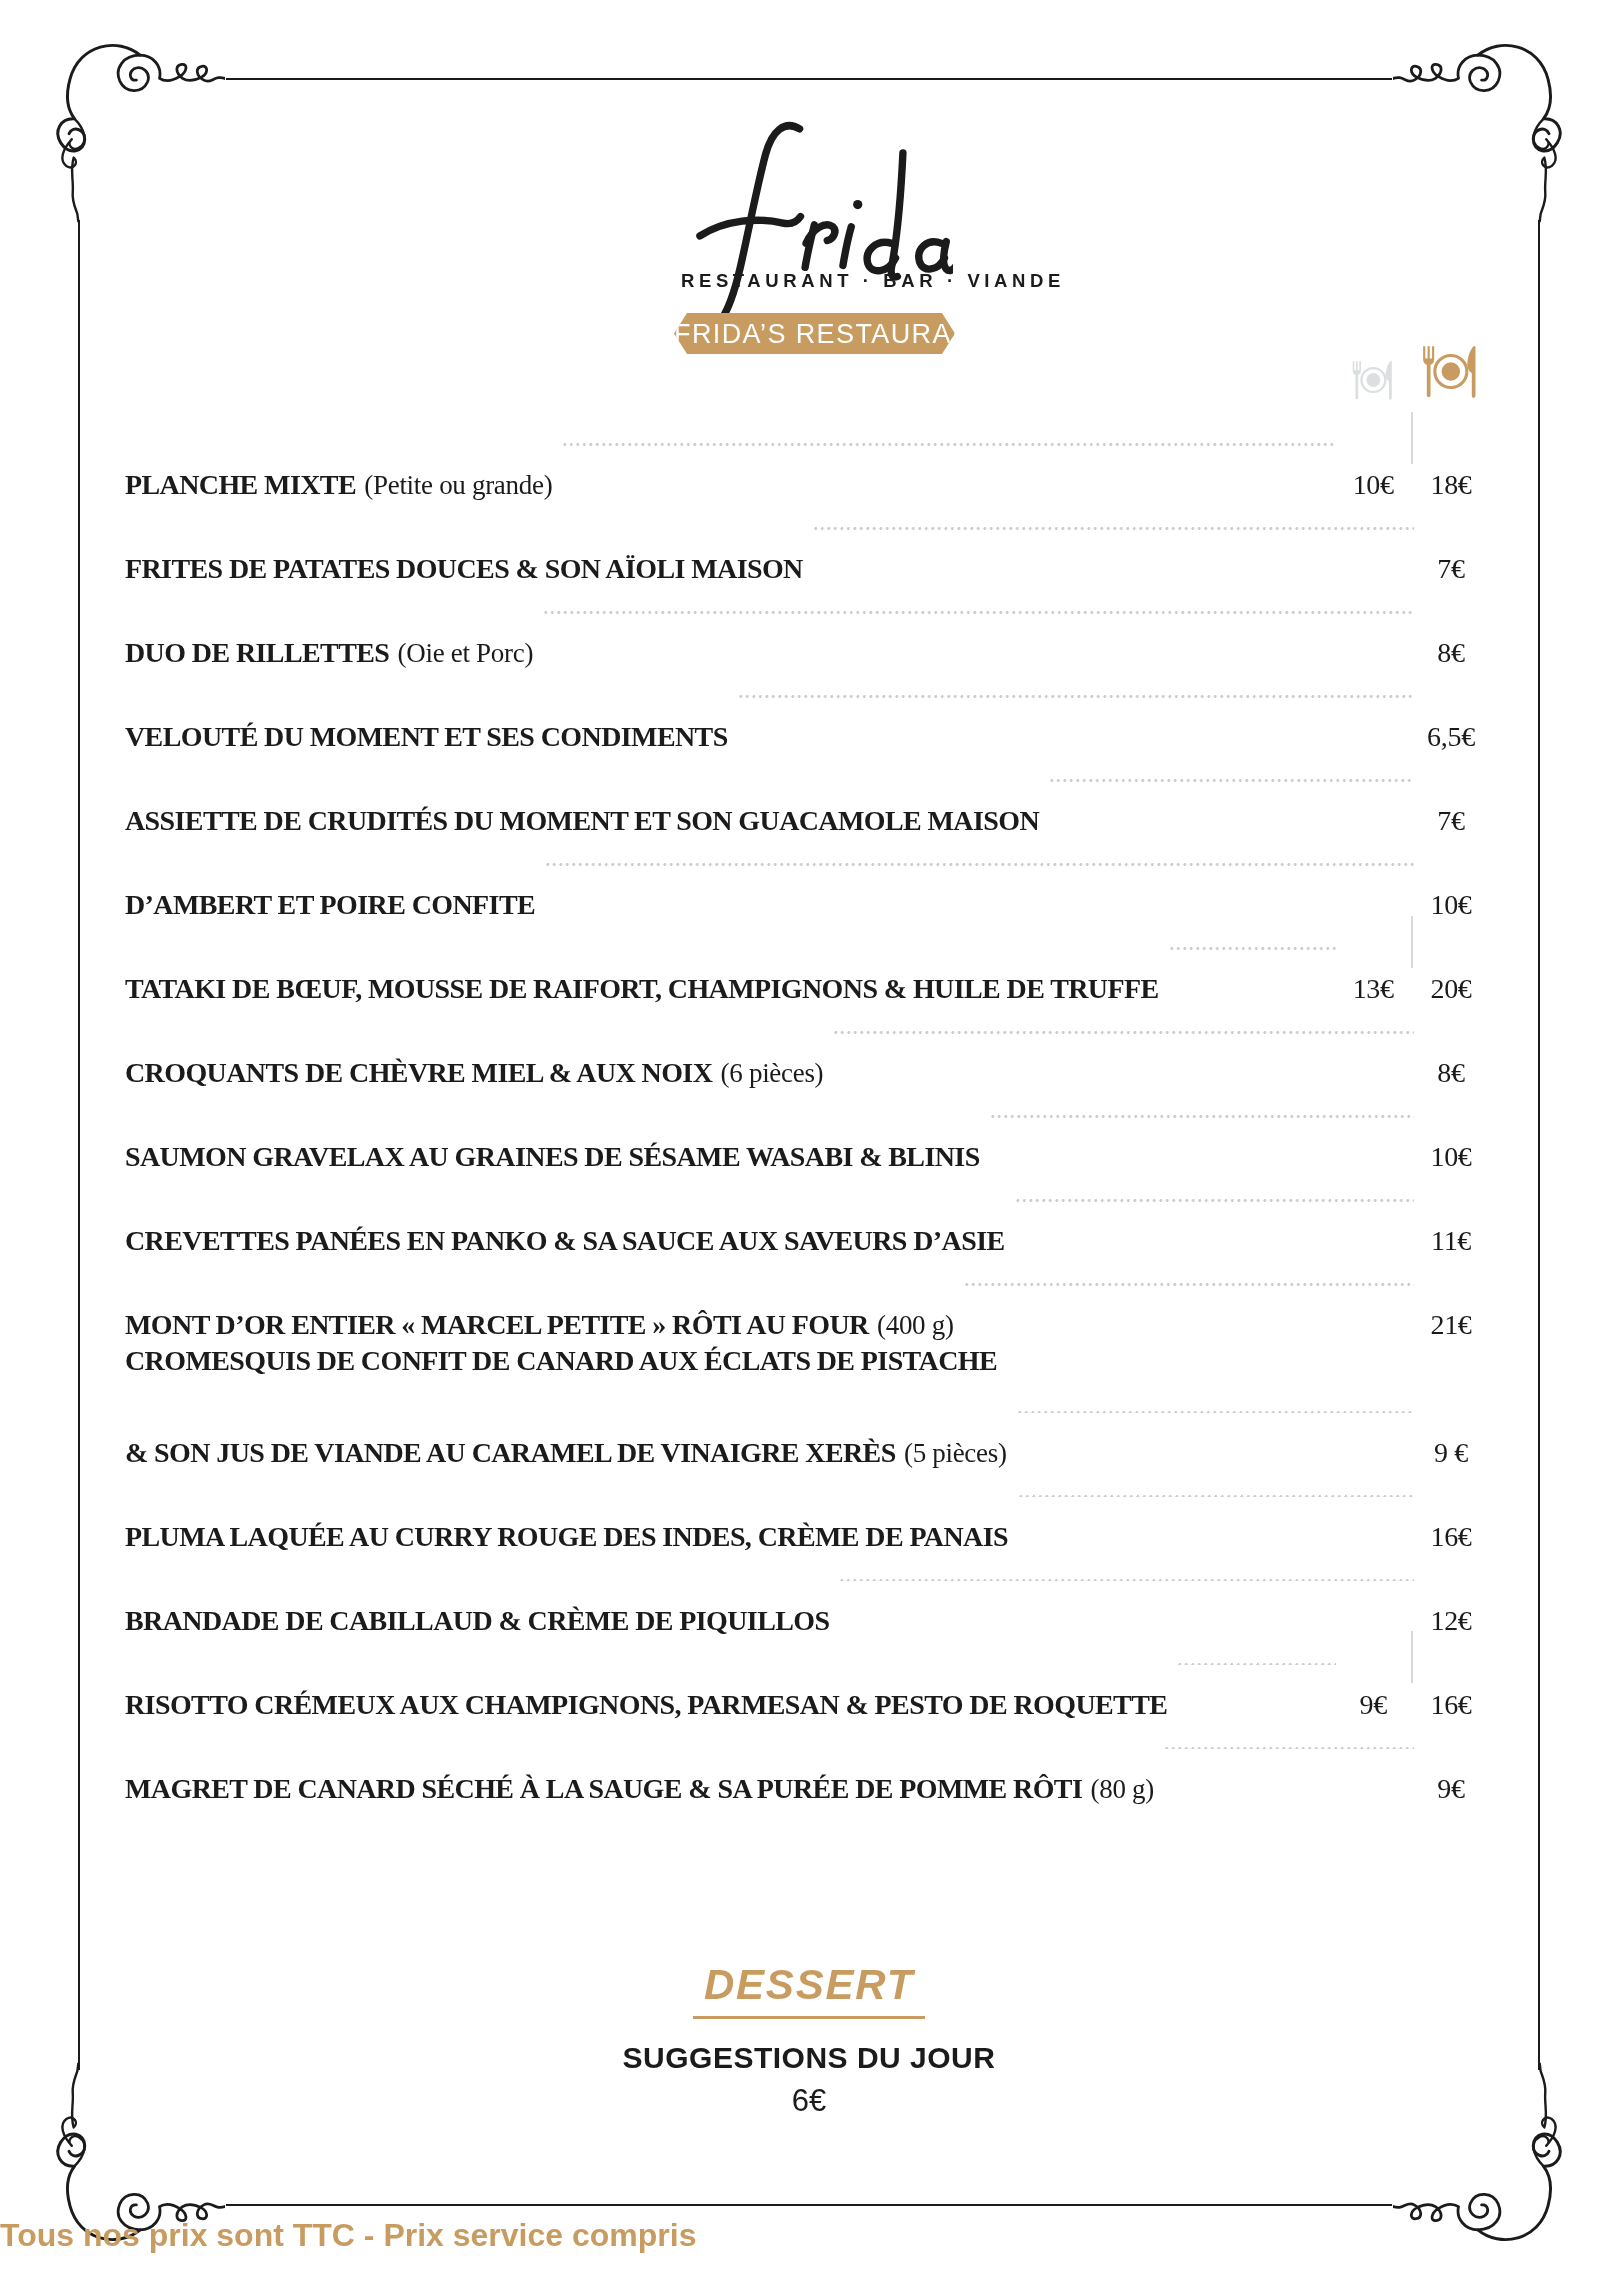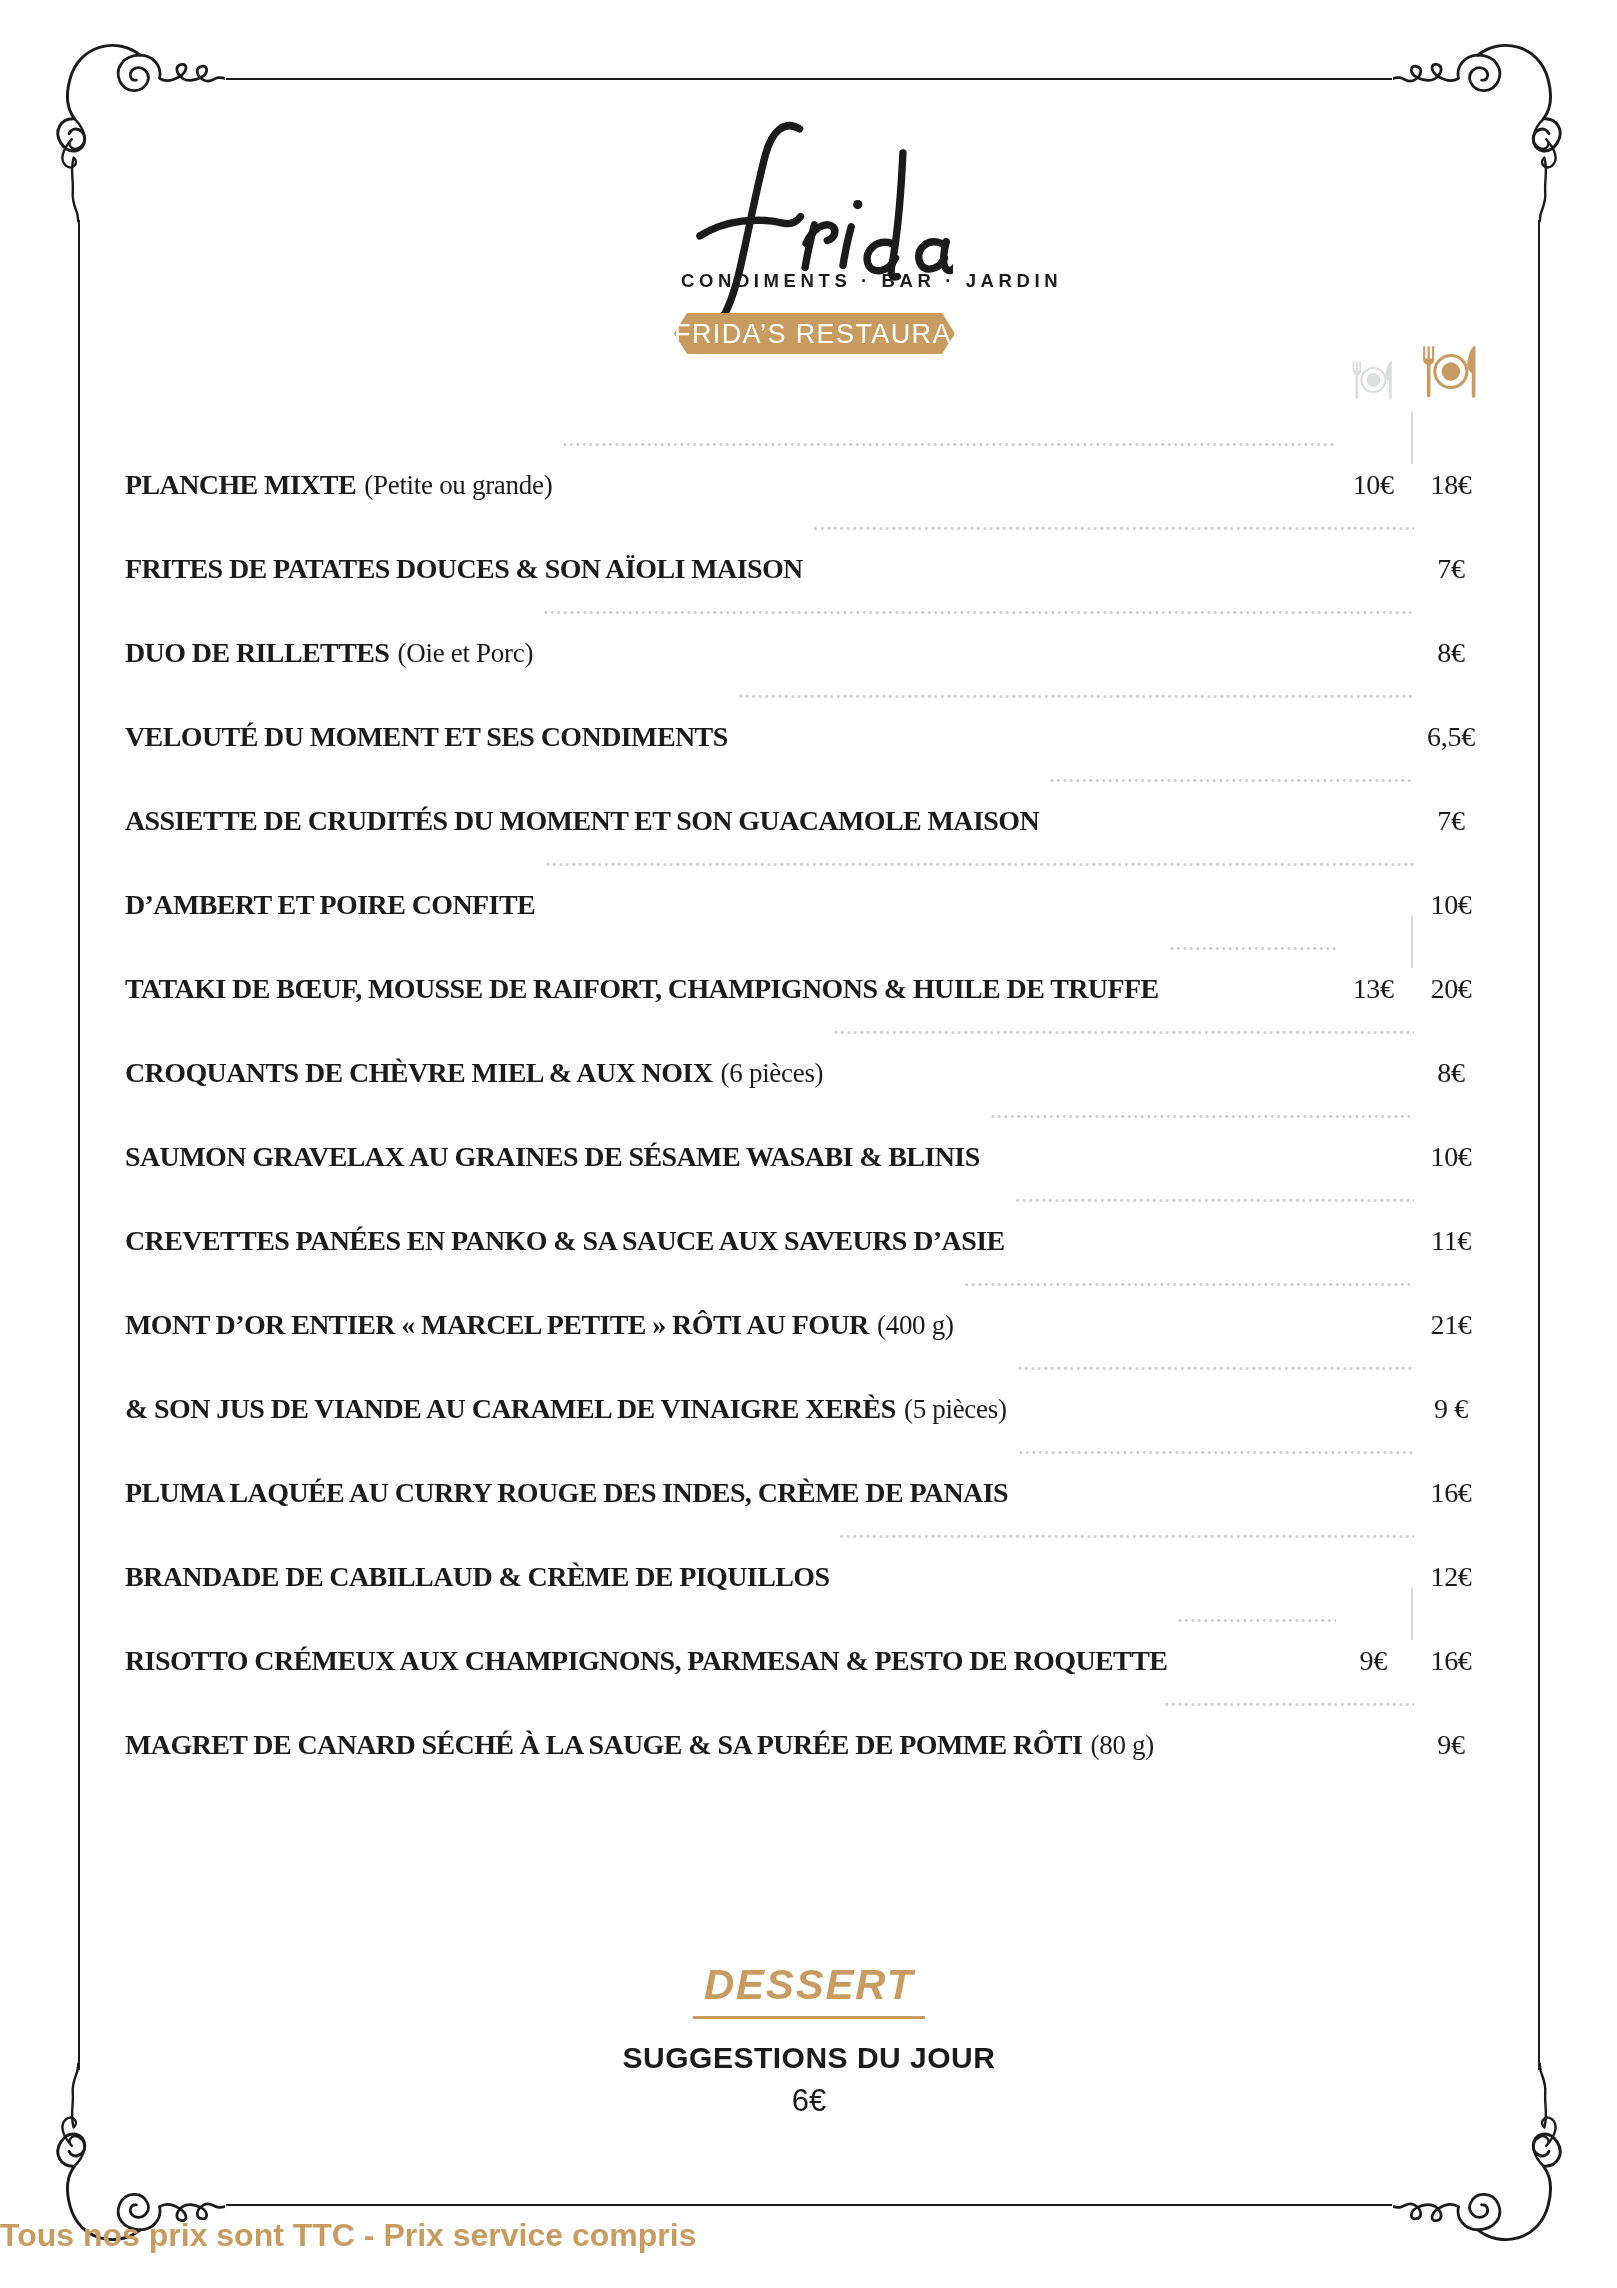--- a/index.html
+++ b/index.html
@@ -108,21 +108,21 @@
     <path d="M28 130 C56 112 92 110 118 116 C127 118 133 115 137 109"></path>
     <path d="M152 118 C148 134 144 152 142 164"></path>
     <path d="M143 138 C150 122 164 114 172 120 C177 125 173 133 166 135"></path>
     <path d="M192 120 C188 134 185 150 183 162"></path>
     <circle cx="199" cy="96" r="5" fill="currentColor" stroke="none"></circle>
     <path d="M236 138 C219 133 206 146 210 160 C214 172 232 170 240 154"></path>
     <path d="M248 40 C246 82 242 130 236 162 C234 171 236 176 242 174"></path>
     <path d="M290 138 C274 132 262 144 266 158 C270 170 286 168 293 154"></path>
     <path d="M295 136 C292 148 290 160 295 166 C300 171 307 163 310 153"></path>
   </svg>
-  <div class="tagline">CONDIMENTS · BAR · JARDIN</div>
+  <div class="tagline">RESTAURANT · BAR · VIANDE</div>
   <div class="banner">FRIDA’S RESTAURANT</div>
 
   <svg class="col-icon small" viewBox="0 0 50 45" width="46" height="42">
       <use href="#cutlery"></use>
     </svg>
   <svg class="col-icon large" viewBox="0 0 67 62" width="62" height="57">
       <use href="#cutlery"></use>
     </svg>
 
   <div class="menu" id="menu-list">
@@ -181,20 +181,23 @@
       <div class="row">
         <span class="iname">CREVETTES PANÉES EN PANKO &amp; SA SAUCE AUX SAVEURS D’ASIE</span>
         <span class="leader"></span>
         <span class="price p2">11€</span>
       </div>
       <div class="row">
         <span class="iname">MONT D’OR ENTIER « MARCEL PETITE » RÔTI AU FOUR</span>
         <span class="inote">(400 g)</span>
         <span class="leader"></span>
         <span class="price p2">21€</span>
+      </div>
+      <div class="row head">
+        <span class="iname">CROMESQUIS DE CONFIT DE CANARD AUX ÉCLATS DE PISTACHE</span>
       </div>
       <div class="row">
         <span class="iname">&amp; SON JUS DE VIANDE AU CARAMEL DE VINAIGRE XERÈS</span>
         <span class="inote">(5 pièces)</span>
         <span class="leader"></span>
         <span class="price p2">9 €</span>
       </div>
       <div class="row">
         <span class="iname">PLUMA LAQUÉE AU CURRY ROUGE DES INDES, CRÈME DE PANAIS</span>
         <span class="leader"></span>

